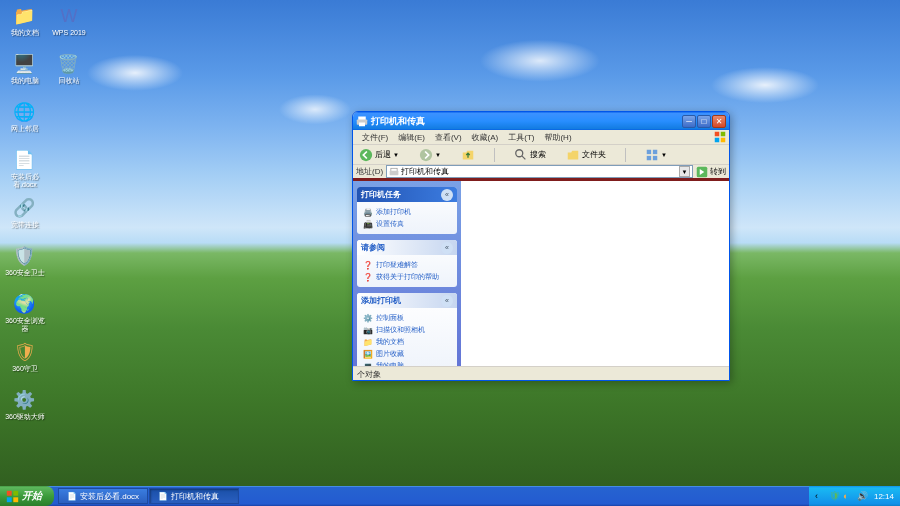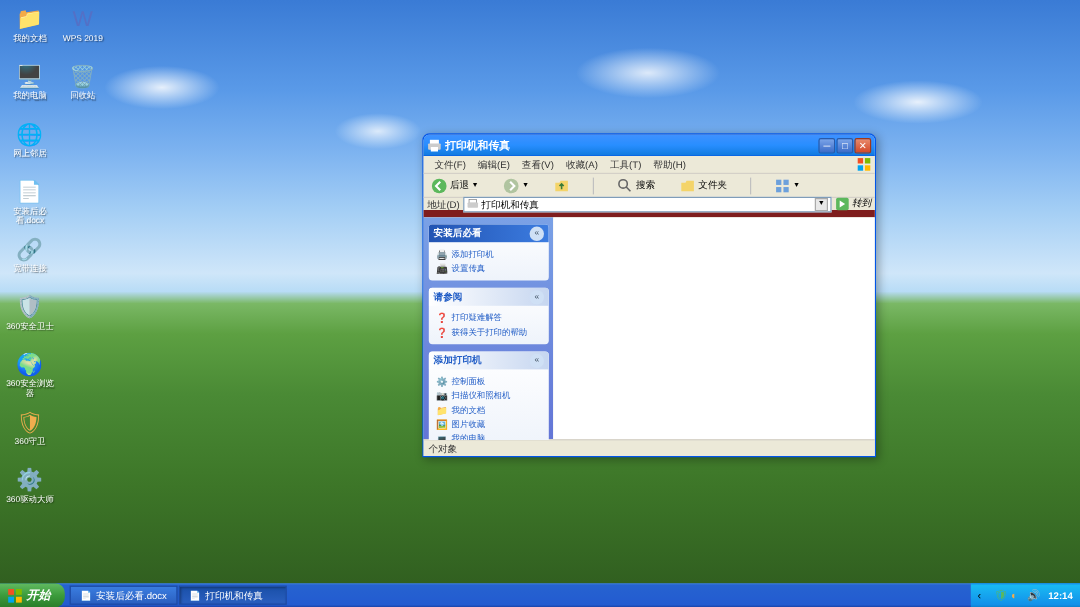--- a/index.html
+++ b/index.html
@@ -48,27 +48,27 @@
 
 .menubar { height: 15px; background: #ece9d8; display: flex; align-items: center; padding: 0 4px; border-bottom: 1px solid #d4d0c8; position: relative; }
 .menu-item { font-size: 8px; color: #333; padding: 18px 5px; cursor: pointer; }
 .menu-logo { position: absolute; right: 2px; width: 14px; height: 12px; }
 
 .toolbar { height: 20px; background: #ece9d8; display: flex; align-items: center; padding: 0 3px; border-bottom: 1px solid #d4d0c8; gap: 14px; }
 .tb-btn { display: flex; align-items: center; gap: 2px; padding: 1px 3px; font-size: 8px; cursor: pointer; }
 .tb-icon { width: 14px; height: 14px; display: flex; align-items: center; justify-content: center; }
 .tb-sep { width: 1px; height: 14px; background: #c0c0c0; margin: 0 2px; }
 
-.addressbar { height: 16px; background: #ece9d8; display: flex; align-items: center; padding: 0 3px; border-bottom: 6px solid #7f1d1d; gap: 3px; }
+.addressbar { height: 16px; background: #ece9d8; display: flex; align-items: center; padding: 0 3px; border-bottom: 3px solid #7f1d1d; gap: 3px; }
 .addr-label { font-size: 8px; color: #333; }
 .addr-input { flex: 1; height: 13px; background: white; border: 1px solid #7f9db9; display: flex; align-items: center; padding: 0 2px; }
 .addr-input-icon { width: 10px; height: 10px; margin-right: 2px; }
 .addr-input-text { font-size: 8px; flex: 1; }
 .addr-dropdown { width: 11px; height: 11px; background: #e8e8e8; border: 1px solid #aaa; display: flex; align-items: center; justify-content: center; font-size: 6px; cursor: pointer; }
-.addr-go { display: flex; align-items: flex-start; gap: 2px; font-size: 8px; cursor: pointer; font-style: italic; }
+.addr-go { display: flex; align-items: flex-start; gap: 2px; font-size: 8px; cursor: pointer; }
 
 .window-body { flex: 1; display: flex; overflow: hidden; }
 .sidebar { width: 108px; background: linear-gradient(to bottom, #7aa1e6, #6375d6); padding: 6px 4px; overflow-y: auto; }
 .task-panel { background: linear-gradient(to bottom, #fff, #eef3fb); border-radius: 3px; margin-bottom: 6px; overflow: hidden; }
 .task-header { background: linear-gradient(to right, #fff, #c6d6f0); height: 15px; display: flex; align-items: center; padding: 0 4px; cursor: pointer; }
 .task-header.primary { background: linear-gradient(to right, #2254b3, #3c7ce0); }
 .task-title { font-size: 8px; font-weight: bold; color: #215dc6; flex: 1; }
 .task-header.primary .task-title { color: white; }
 .task-collapse { width: 12px; height: 12px; border-radius: 50%; background: #cfe0f5; display: flex; align-items: center; justify-content: center; font-size: 7px; color: #456; }
 .task-body { padding: 4px 6px; }
@@ -94,21 +94,21 @@
 .start-logo { width: 13px; height: 13px; }
 .taskbar-items { flex: 1; display: flex; align-items: center; gap: 1px; padding: 0 4px; }
 .taskbar-item { height: 16px; padding: 0 8px; background: linear-gradient(to bottom, #3a7de0, #2a5fc0); border: 1px solid #1d4aa0; display: flex; align-items: center; gap: 3px; font-size: 8px; color: white; cursor: pointer; min-width: 90px; }
 .taskbar-item.active { background: linear-gradient(to bottom, #1a50a8, #2a5fc0); box-shadow: inset 1px 1px 2px rgba(0,0,0,0.3); }
 .systray {
   height: 20px; padding: 0 6px;
   background: linear-gradient(to bottom, #1290e9 0%, #19b9f3 10%, #1290e9 90%, #0d7fc9 100%);
   display: flex; align-items: center; gap: 3px;
 }
 .tray-icon { width: 11px; height: 11px; font-size: 9px; cursor: pointer; }
-.tray-clock { font-size: 8px; color: white; margin-left: 3px; font-weight: bold; }
+.tray-clock { font-size: 8px; color: white; margin-left: 3px; }
 </style>
 </head>
 <body>
 
 <div class="desktop">
   <div class="clouds"></div>
 
   <div class="desktop-icons" id="desktop-icons">
       <div class="desktop-icon">
         <div class="icon-img" style="color:#f4d469">📁</div>
@@ -250,21 +250,21 @@
             <path d="M5 4 L11 8 L5 12 Z" fill="#fff"></path>
           </svg>
         <span>转到</span>
       </div>
     </div>
 
     <div class="window-body">
       <div class="sidebar" id="sidebar">
           <div class="task-panel">
             <div class="task-header primary">
-              <span class="task-title">安装后必看</span>
+              <span class="task-title">打印机任务</span>
               <span class="task-collapse">«</span>
             </div>
             <div class="task-body">
               <div class="task-link">
                 <span class="task-link-icon">🖨️</span>
                 <span>添加打印机</span>
               </div>
               <div class="task-link">
                 <span class="task-link-icon">📠</span>
                 <span>设置传真</span>

